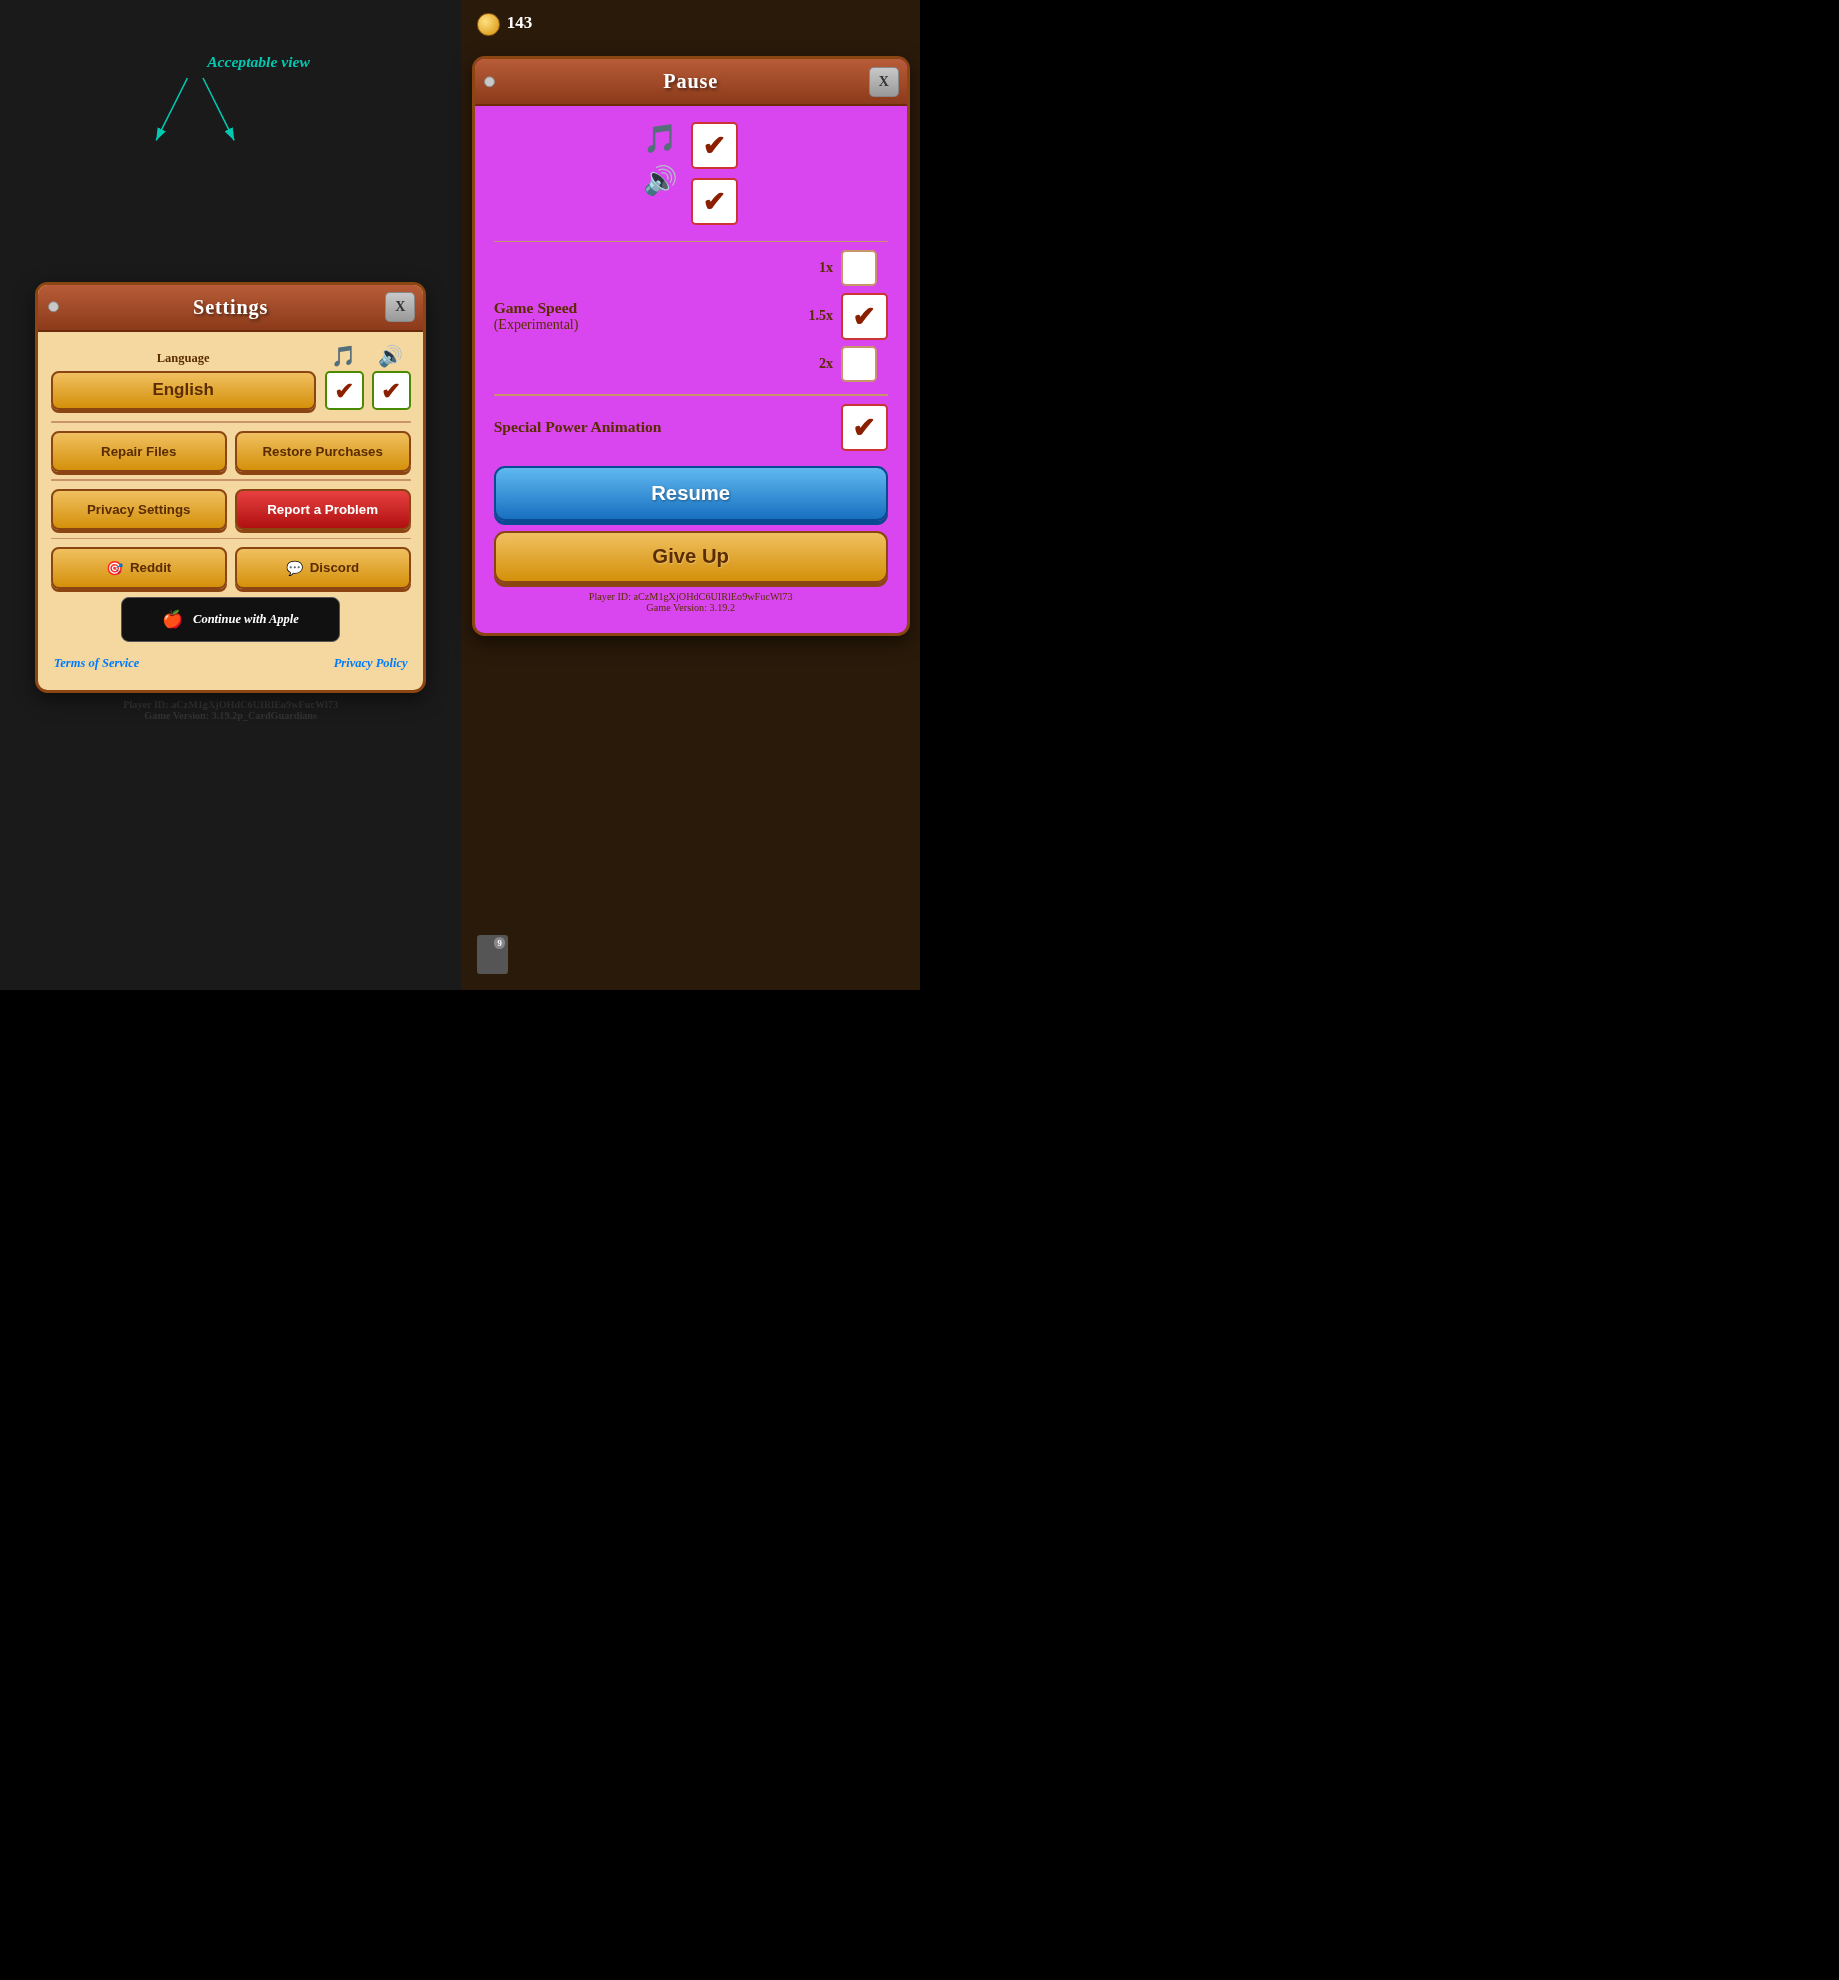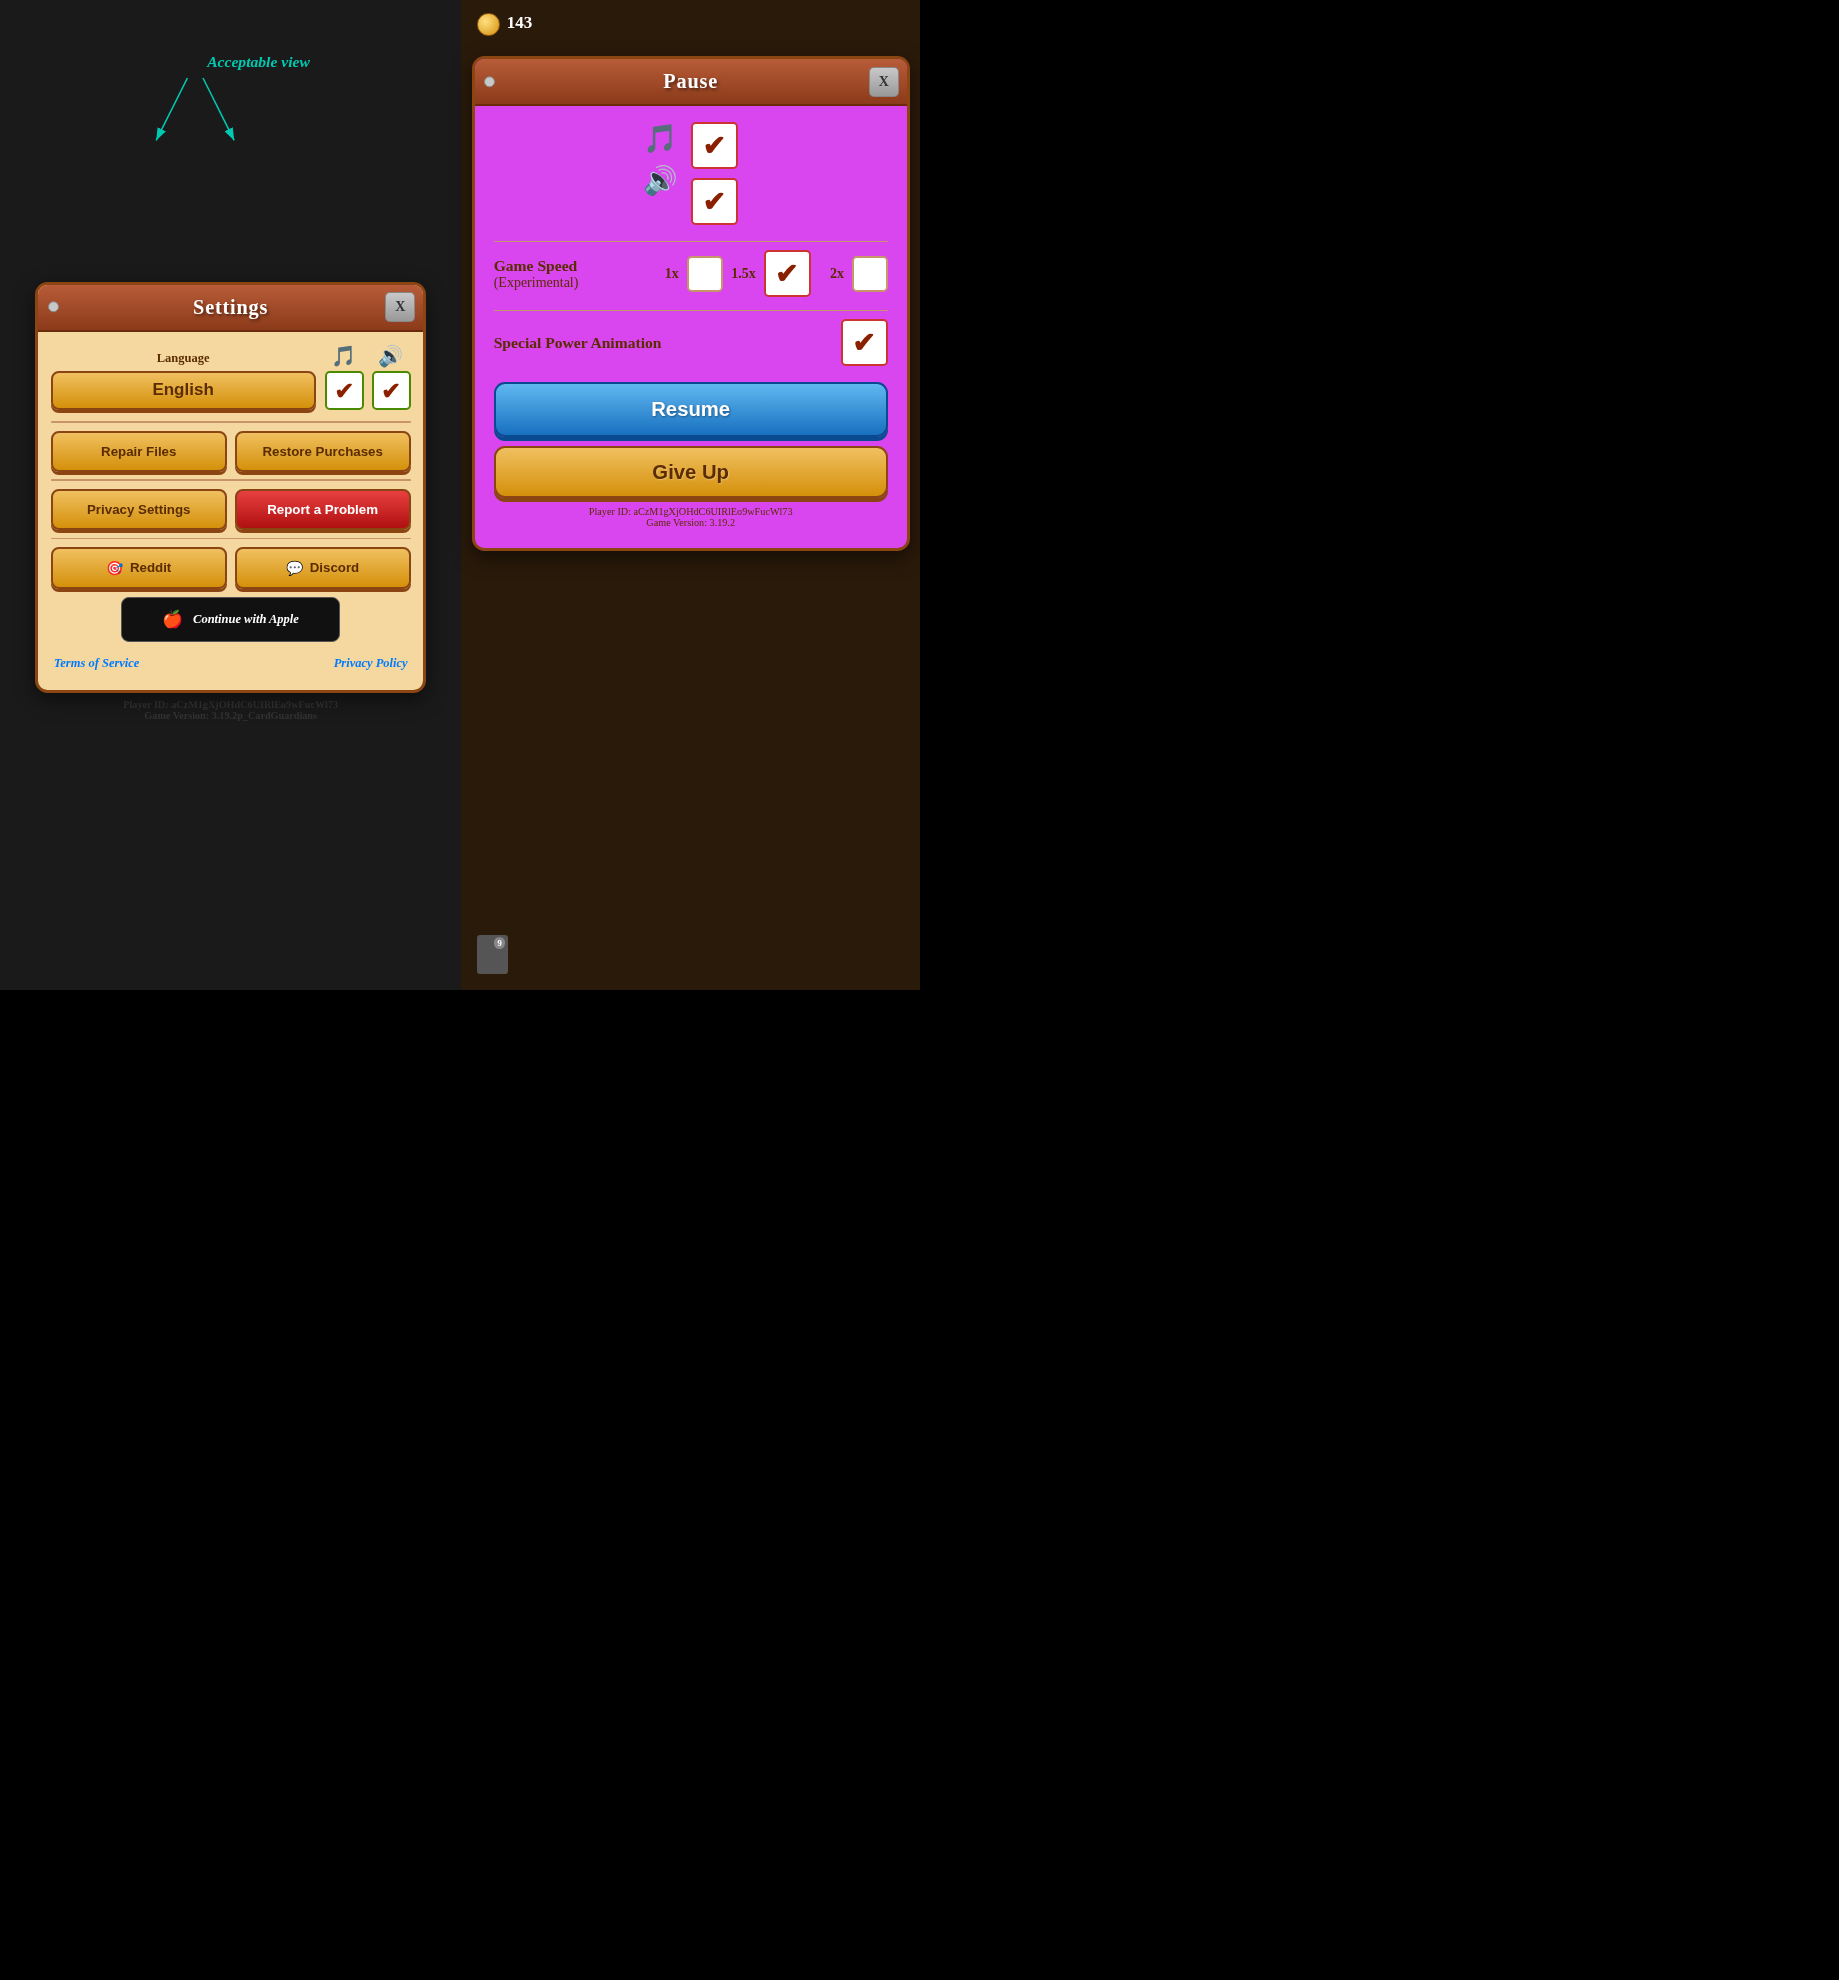--- a/index.html
+++ b/index.html
@@ -356,21 +356,21 @@
     }
 
     .game-speed-label {
       color: #5a2c00;
       font-size: 15.6px;
       font-weight: bold;
     }
 
     .speed-options {
       display: flex;
-      flex-direction: row;
+      flex-direction: column;
       gap: 6.3px;
       margin-left: auto;
     }
 
     .speed-option {
       display: flex;
       align-items: center;
       gap: 7.8px;
     }
 

